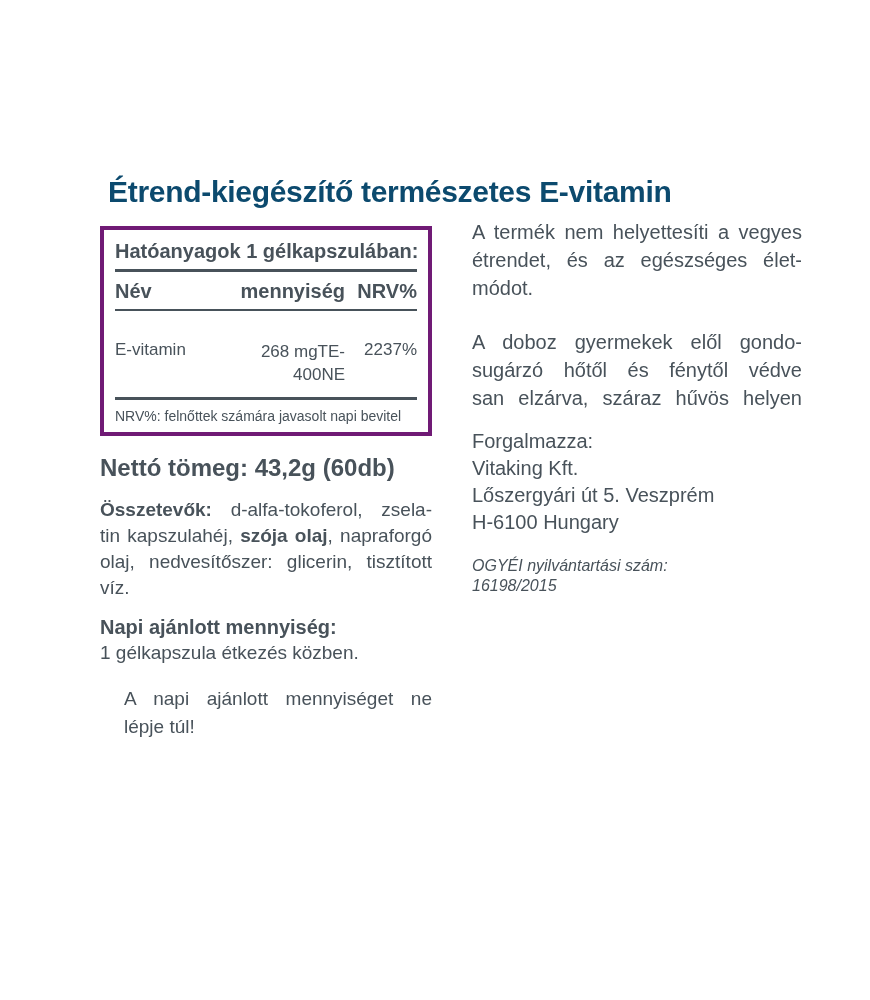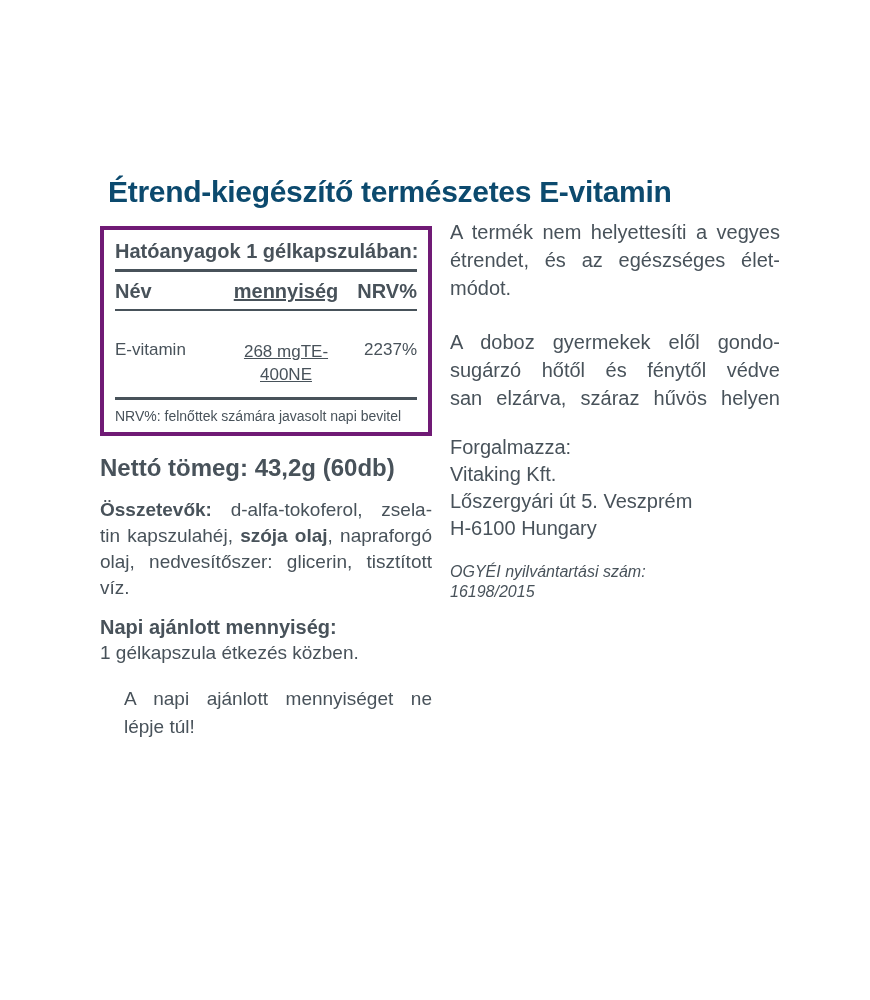--- a/index.html
+++ b/index.html
@@ -7,47 +7,47 @@
     position:relative; width:870px; height:1000px; background:#ffffff;
     font-family:"Liberation Sans", sans-serif; color:#48525a; overflow:hidden;
   }
   .title {
     position:absolute; left:100px; top:167px; width:676px; margin:8px;
     font-size:30px; font-weight:bold; letter-spacing:-0.3px;
     white-space:nowrap; color:#0c4a6e;
   }
   .col { position:absolute; }
   .col-left  { left:100px; top:226px; width:332px; }
-  .col-right { left:450px; top:218px; width:330px; }
+  .col-right { left:472px; top:218px; width:330px; }
 
   
   .facts { border:4px solid #701a75; padding:8px 11px 7px 11px; }
   .facts-caption { font-size:20px; font-weight:bold; line-height:25px; white-space:nowrap; padding-top:1px; }
   .rule { background:#48525a; border:0; }
   .rule.thick { height:3px; margin-top:5px; }
   .rule.thin  { height:2px; }
   .facts-row { display:grid; grid-template-columns:1fr 118px 72px; align-items:start; }
   .facts-row.head { padding:8px 0 6px 0; font-size:20px; font-weight:bold; }
   .facts-row.data { padding:17px 0 6px 0; font-size:17px;margin-top:12px; }
-  .c-amt { text-align:center; line-height:23px;text-decoration:underline; }
+  .c-amt { text-align:right; line-height:23px; }
   .c-nrv { text-align:right; }
   .facts-foot { font-size:14px; line-height:17px; margin-top:8px; white-space:nowrap; }
 
   
   .net { font-size:24px; font-weight:bold; line-height:30px; margin-top:17px; white-space:nowrap; }
   .para { font-size:19px; line-height:26px; }
   .para.ingredients { margin-top:14px; }
   .subhead { font-size:20px; font-weight:bold; line-height:26px; margin-top:13px; }
   .para.warn { margin-top:19px; line-height:28px;margin-left:24px; }
 
   
   .col-right .para { font-size:20px; line-height:28px; }
   .para.p2 { margin-top:14px; }
   .para.p3 { margin-top:26px; }
-  .para.addr { margin-top:22px; line-height:27px; }
+  .para.addr { margin-top:16px; line-height:27px; }
   .para.reg { margin-top:20px; font-size:16px; line-height:20px; font-style:italic; }
 
   
   .line { white-space:nowrap; }
   .justify .line { text-align:justify; text-align-last:justify; }
   .justify .line.last { text-align-last:left; }
   .b { font-weight:bold; }
 </style>
 </head>
 <body>

